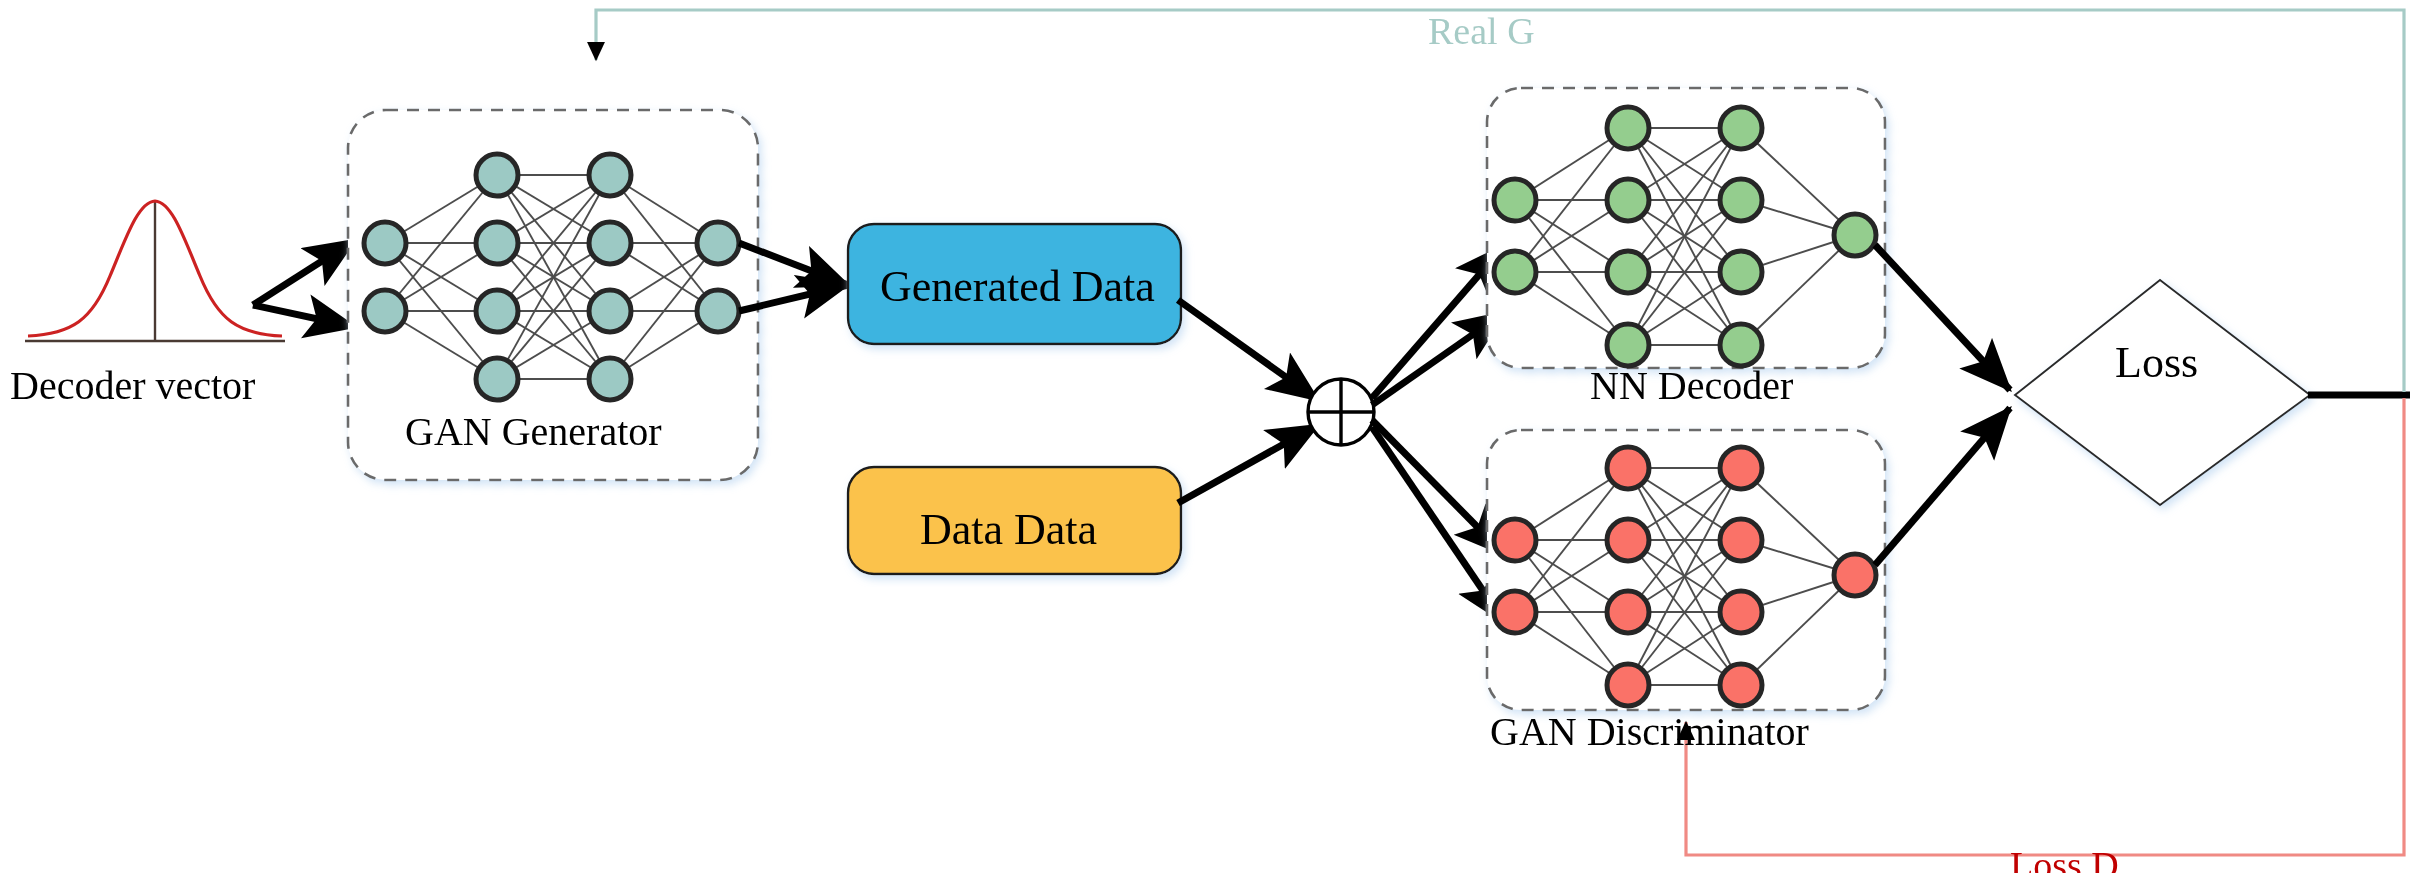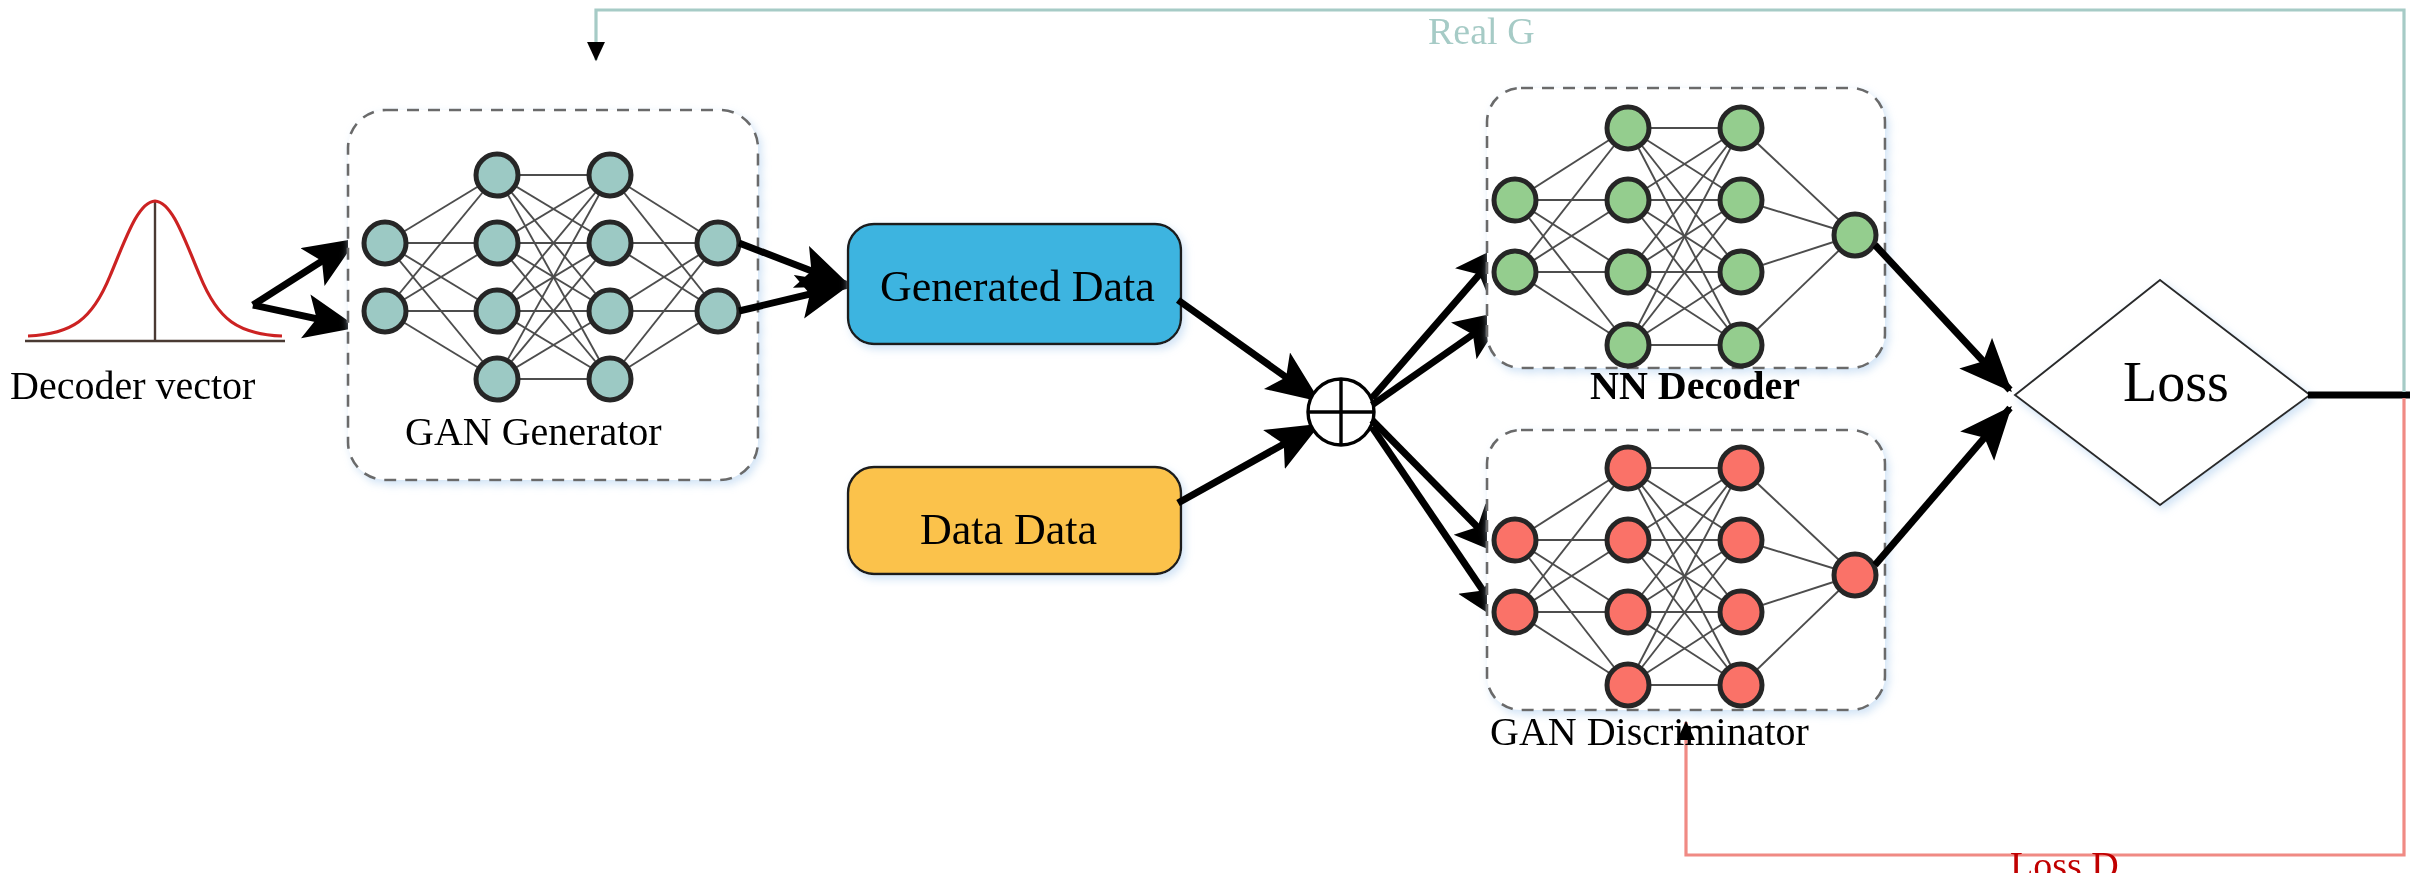--- a/index.html
+++ b/index.html
@@ -30,23 +30,23 @@
     position: absolute;
     font-family: "Liberation Serif", serif;
     color: #000000;
     white-space: nowrap;
     line-height: 1;
   }
   .lbl-random      { left: 10px;   top: 366px;  font-size: 40px; }
   .lbl-gen         { left: 405px;  top: 412px;  font-size: 40px; }
   .lbl-generated   { left: 880px;  top: 265px;  font-size: 44px; color:#000; }
   .lbl-real        { left: 920px;  top: 508px;  font-size: 44px; color:#000; }
-  .lbl-decoder     { left: 1590px; top: 366px;  font-size: 40px; font-weight: bold; }
+  .lbl-decoder     { left: 1590px; top: 366px;  font-size: 40px; }
   .lbl-disc        { left: 1490px; top: 712px;  font-size: 40px; text-align: right; }
-  .lbl-loss        { left: 2115px; top: 354px;  font-size: 56px; margin-left: 8px; }
+  .lbl-loss        { left: 2115px; top: 341px;  font-size: 44px; }
   .lbl-lossg       { left: 1428px; top: 12px;   font-size: 38px; color: #a6cbc6; }
   .lbl-lossd       { left: 2010px; top: 806px;  font-size: 38px; color: #c00000; margin-top: 40px; }
 </style>
 </head>
 <body>
 
 <div id="stage">
 
   <svg id="diagram" viewBox="0 0 2410 873">
     <defs>

